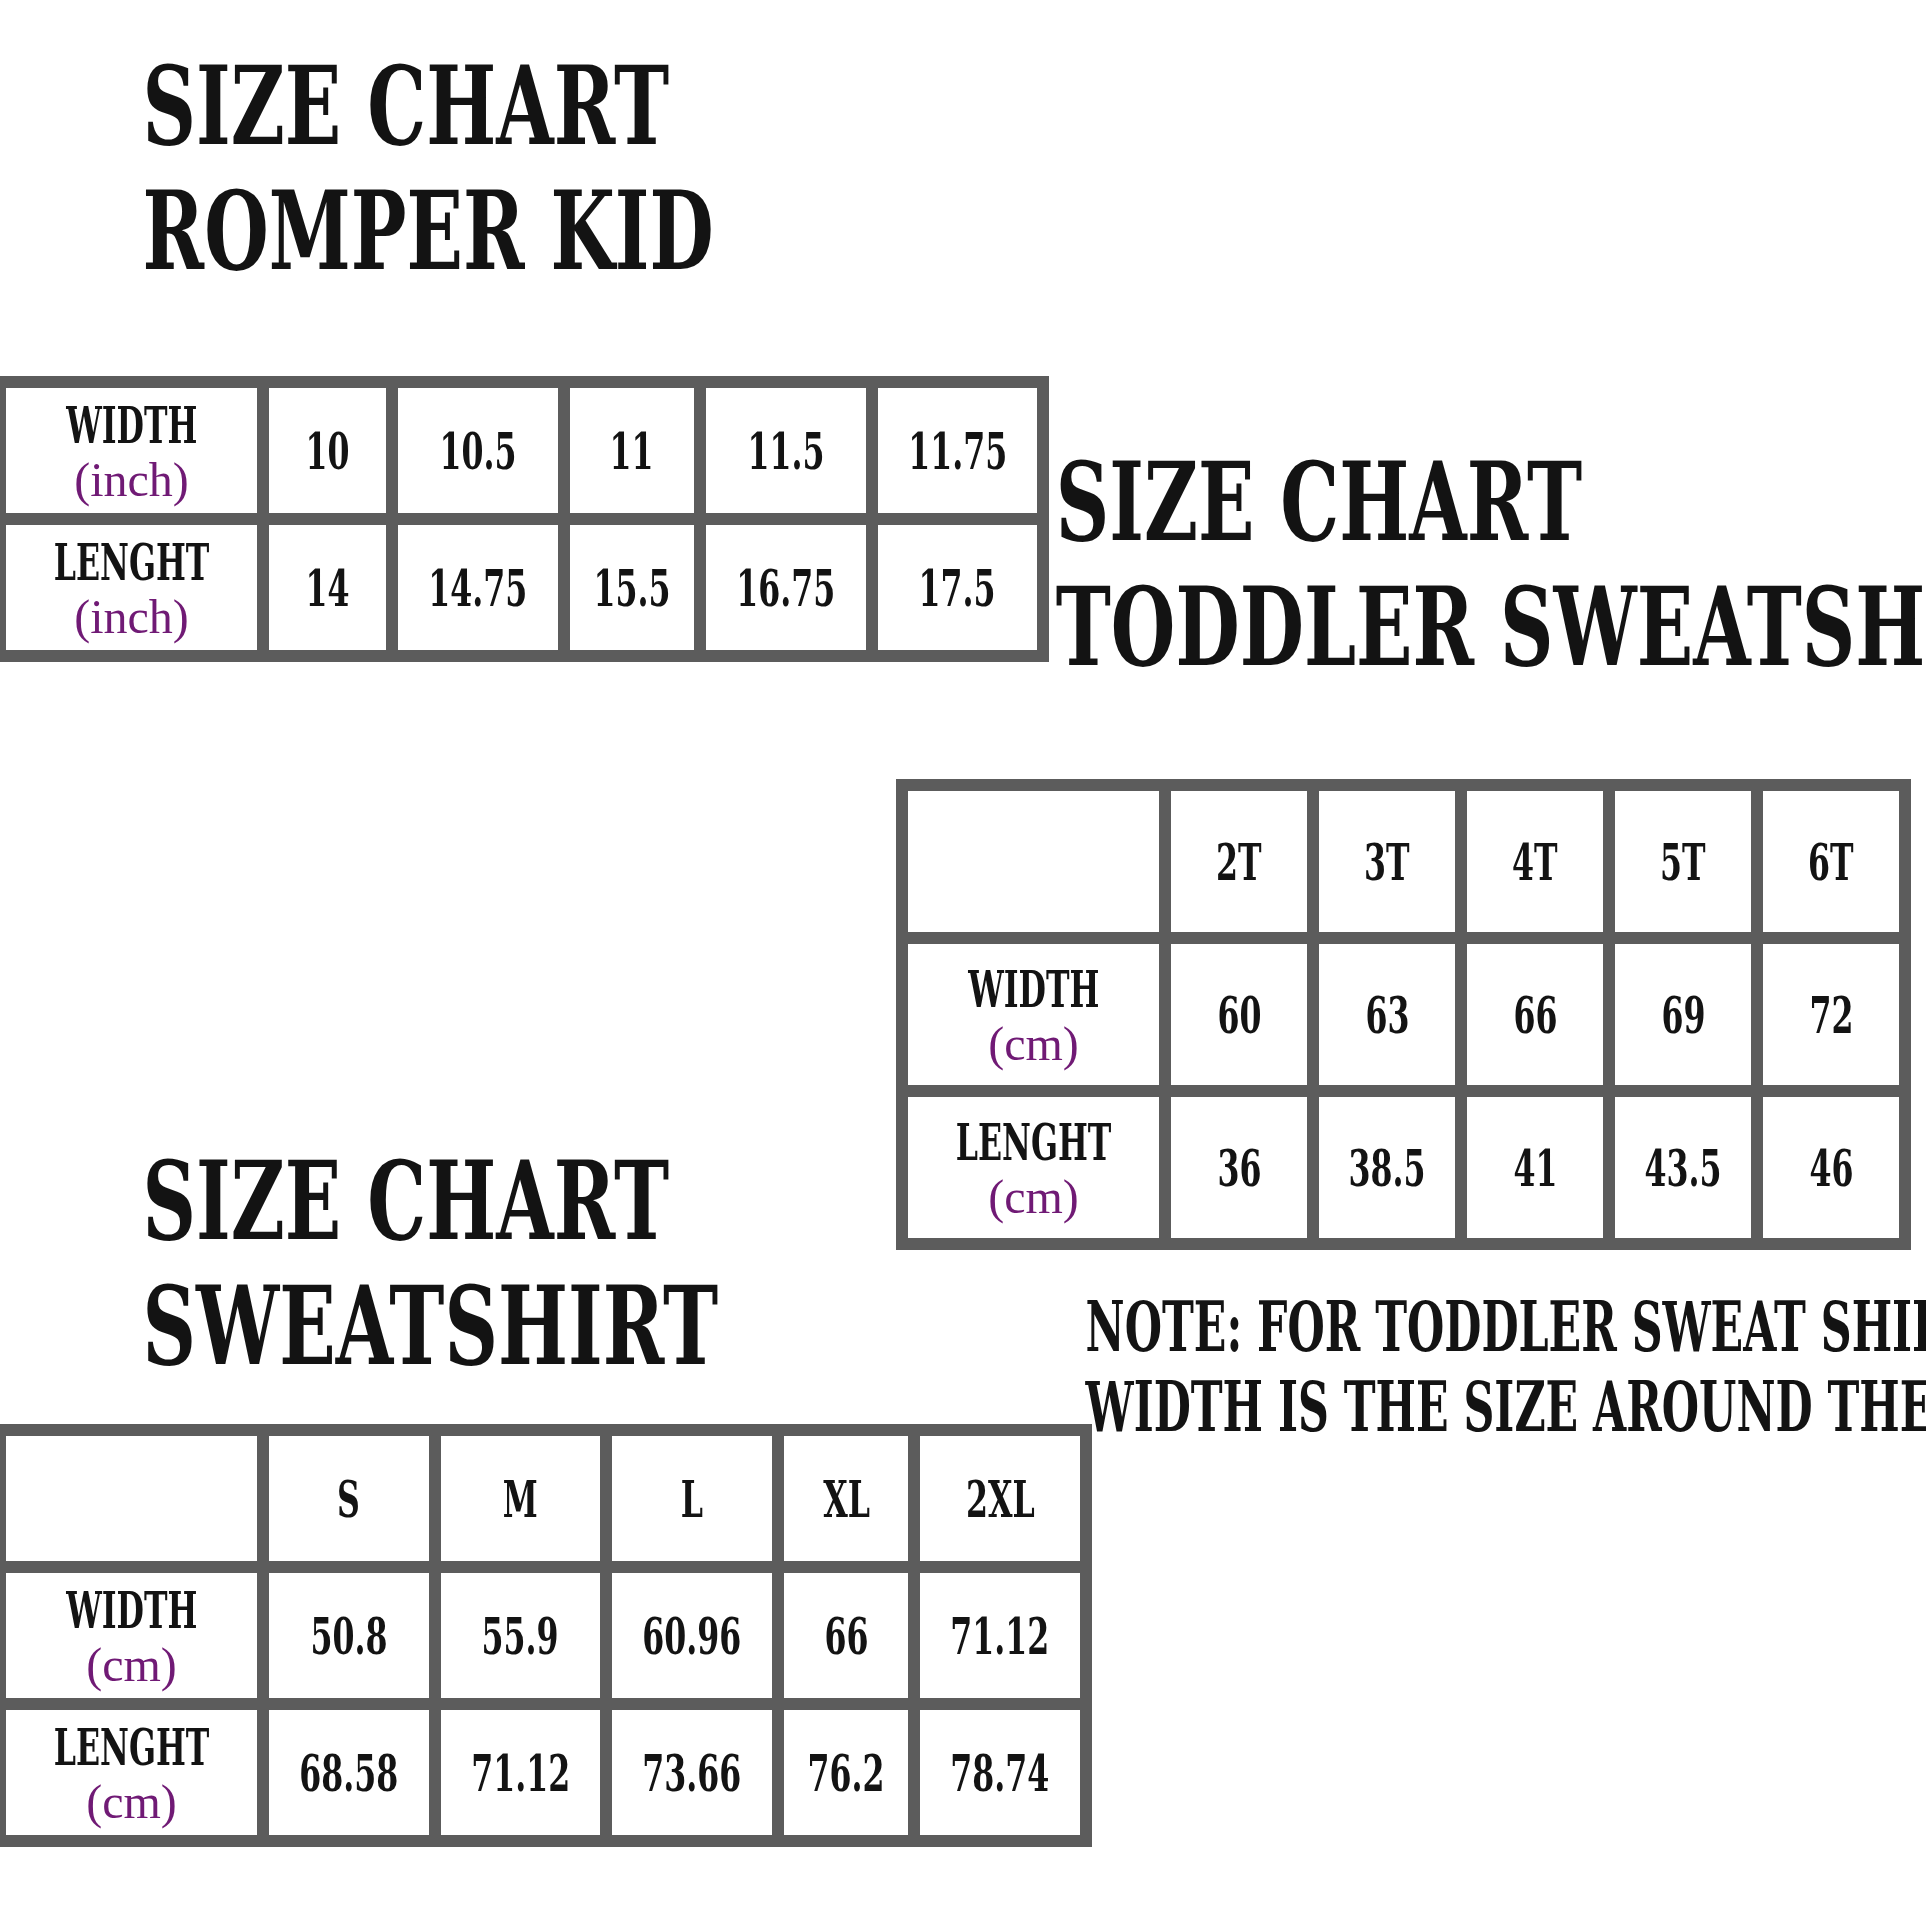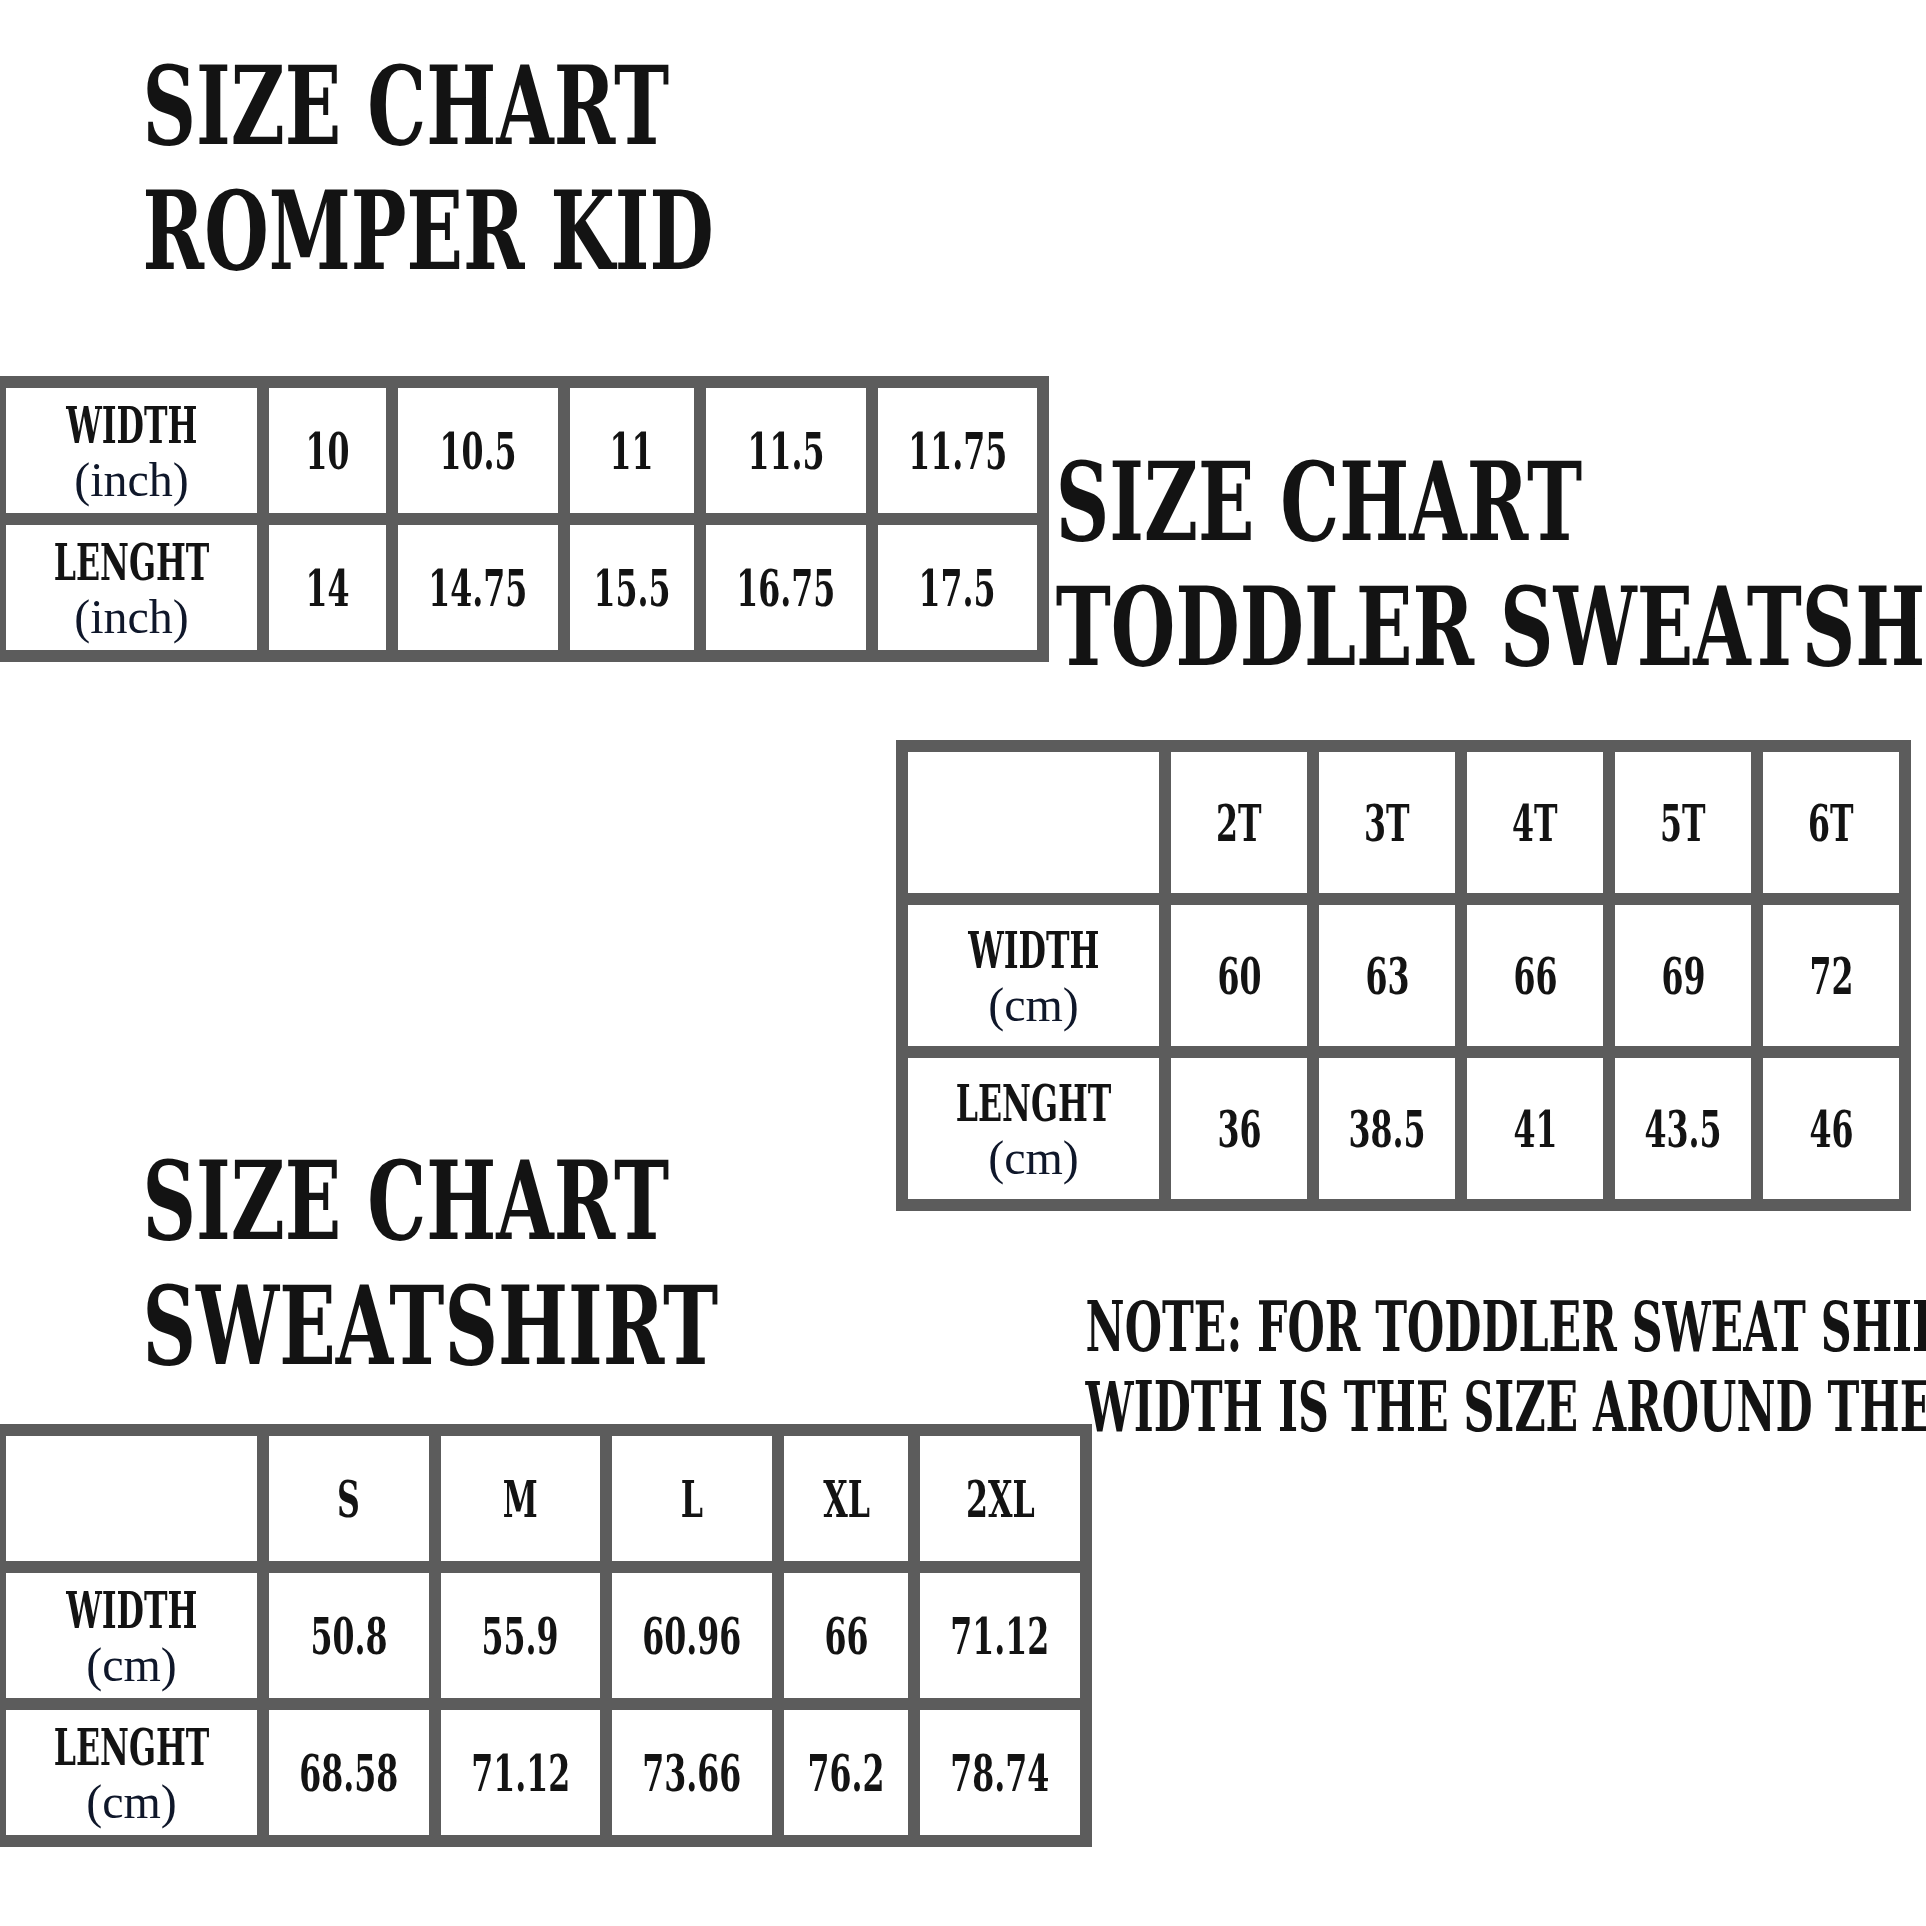--- a/index.html
+++ b/index.html
@@ -10,31 +10,31 @@
   .title .line{display:block;font-size:109px;line-height:1.15;white-space:nowrap;
                transform:scaleX(0.68);transform-origin:50% 50%;}
   .title-romper{left:0;top:44px;width:891px;}
   .title-toddler{left:896px;top:440px;width:998px;}
   .title-sweatshirt{left:0;top:1139px;width:891px;}
 
   
   table.grid{position:absolute;border-collapse:collapse;table-layout:fixed;background:#ffffff;}
   table.grid td{border:12px solid #5c5c5c;background:#ffffff;text-align:center;vertical-align:middle;padding:0;}
   .grid-romper{left:-6px;top:376px;}
-  .grid-toddler{left:896px;top:740px;}
+  .grid-toddler{left:896px;top:779px;}
   .grid-sweatshirt{left:-6px;top:1424px;}
   .grid-romper tr,.grid-sweatshirt tr{height:137px;}
   .grid-toddler tr{height:153px;}
 
   
   .cell{display:inline-block;font-family:"DejaVu Serif",serif;font-weight:bold;font-size:51px;
         white-space:nowrap;transform:scaleX(0.62);transform-origin:50% 50%;color:#131313;}
   .corner{font-size:46px;transform:scaleX(0.60);}
   .unit{display:block;font-family:"Liberation Serif",serif;font-weight:normal;font-size:48px;
-        line-height:1.05;color:#0f172a;}
+        line-height:1.05;color:#701a75;}
 
   
   .note{position:absolute;left:896px;top:1287px;width:998px;text-align:center;
         font-family:"DejaVu Serif",serif;font-weight:bold;color:#131313;}
   .note .line{display:block;font-size:69px;line-height:1.16;white-space:nowrap;
               transform:scaleX(0.62);transform-origin:50% 50%;}
 </style>
 </head>
 <body>
 

